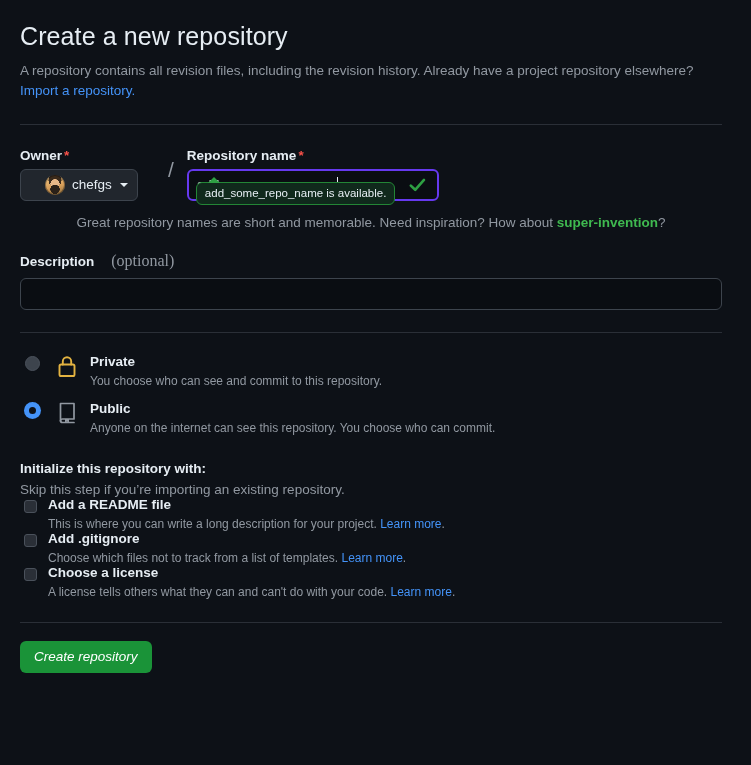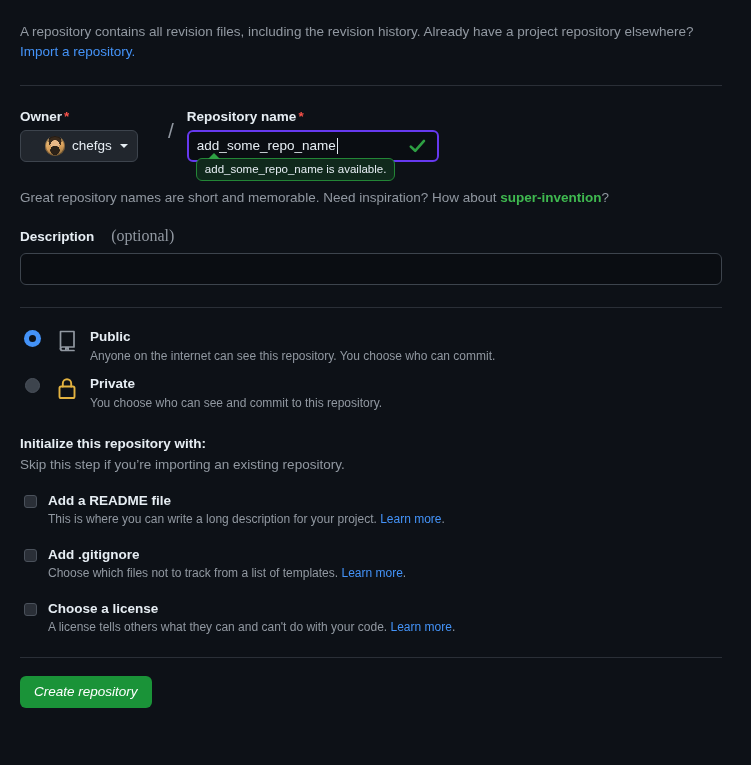--- a/index.html
+++ b/index.html
@@ -143,21 +143,21 @@
     position: absolute;
     right: 10px; top: 50%;
     transform: translateY(-50%);
     line-height: 0;
   }
 
   
   .tooltip {
     position: absolute;
     left: 9px;
-    top: 49px;
+    top: 34px;
     background: #10291c;
     border: 1px solid #238636;
     border-radius: 6px;
     padding: 4px 8px 5px 8px;
     font-size: 11.5px;
     color: #e6edf3;
     white-space: nowrap;
     z-index: 20;
   }
   .tooltip:before {
@@ -166,23 +166,24 @@
     top: -6px; left: 11px;
     width: 0; height: 0;
     border-left: 6px solid transparent;
     border-right: 6px solid transparent;
     border-bottom: 6px solid #2ea043;
   }
 
   .hint-line {
     font-size: 13.5px;
     color: #9198a1;
-    margin-top: 28px;
+    margin-top: 14px;
     position: relative;
     z-index: 1;
+    text-align: center;
   }
   .suggest {
     color: #3fb950;
     font-weight: bold;
   }
 
   .desc-label { margin-top: 22px; }
   .desc-input {
     margin-top: 8px;
     width: 702px;
@@ -237,21 +238,21 @@
     font-size: 13.5px;
     font-weight: bold;
     color: #e6edf3;
     margin-top: 26px;
   }
   .init-sub {
     font-size: 13.5px;
     color: #9198a1;
     margin-top: 6px;
   }
-  .init-row { margin-top: 20px; display: flex; align-items: flex-end; }
+  .init-row { display: flex; align-items: center; }
   .checkbox {
     width: 13px; height: 13px;
     border: 1px solid #4a515b;
     border-radius: 3px;
     background: #2a2f37;
     flex: none;
     margin: 3px 11px 0 4px;
   }
   .init-title {
     font-size: 13.5px;
@@ -279,20 +280,21 @@
     font-family: "Liberation Sans", sans-serif;
     font-style: italic;
   }
 </style>
 </head>
 <body>
 
 <div class="page">
   <div class="wrap">
 
+    <h1 class="page-title">Create a new repository</h1>
     <p class="lead">
       <span>A repository contains all revision files, including the revision history. Already have a project repository elsewhere?</span><br>
       <a class="link">Import a repository.</a>
     </p>
 
     <hr class="rule">
 
     
     <div class="name-row">
 
@@ -337,47 +339,47 @@
       <span>Description</span><span class="optional">(optional)</span>
     </span>
     <div class="desc-input" title=""></div>
 
     <hr class="rule">
 
     
     <div class="vis-block">
 
       <div class="vis-row">
+        <span class="radio off"></span>
+        <span class="vis-icon">
+          <svg width="26" height="26" viewBox="0 0 26 26" aria-hidden="true">
+            <rect x="5.5" y="11.5" width="15" height="11.5" rx="1.6" fill="none" stroke="#e3b341" stroke-width="1.9"></rect>
+            <path d="M8.8 11.5 V8.4 a4.2 4.2 0 0 1 8.4 0 V11.5" fill="none" stroke="#e3b341" stroke-width="1.9" stroke-linecap="round"></path>
+          </svg>
+        </span>
+        <span>
+          <span class="vis-title">Private</span>
+          <div class="vis-desc">You choose who can see and commit to this repository.</div>
+        </span>
+      </div>
+
+      <div class="vis-row">
         <span class="radio on"></span>
         <span class="vis-icon">
           <svg width="26" height="26" viewBox="0 0 26 26" aria-hidden="true">
             <path d="M6.5 3.5 H20 V19 H8.5 a2 2 0 0 0 -2 2 V3.5 Z" fill="none" stroke="#9198a1" stroke-width="1.7" stroke-linejoin="round"></path>
             <path d="M6.5 20.5 a2 2 0 0 0 2 2 H20" fill="none" stroke="#9198a1" stroke-width="1.7" stroke-linecap="round"></path>
             <path d="M11 19 h4 v4 l-2 -1.6 l-2 1.6 Z" fill="#9198a1"></path>
           </svg>
         </span>
         <span>
           <span class="vis-title">Public</span>
           <div class="vis-desc">Anyone on the internet can see this repository. You choose who can commit.</div>
         </span>
       </div>
-
-      <div class="vis-row">
-        <span class="radio off"></span>
-        <span class="vis-icon">
-          <svg width="26" height="26" viewBox="0 0 26 26" aria-hidden="true">
-            <rect x="5.5" y="11.5" width="15" height="11.5" rx="1.6" fill="none" stroke="#e3b341" stroke-width="1.9"></rect>
-            <path d="M8.8 11.5 V8.4 a4.2 4.2 0 0 1 8.4 0 V11.5" fill="none" stroke="#e3b341" stroke-width="1.9" stroke-linecap="round"></path>
-          </svg>
-        </span>
-        <span>
-          <span class="vis-title">Private</span>
-          <div class="vis-desc">You choose who can see and commit to this repository.</div>
-        </span>
-      </div>
     </div>
 
     
     <div class="init-head">Initialize this repository with:</div>
     <div class="init-sub">Skip this step if you’re importing an existing repository.</div>
 
     <div class="init-row">
       <span class="checkbox"></span>
       <span class="init-title">Add a README file</span>
     </div>

